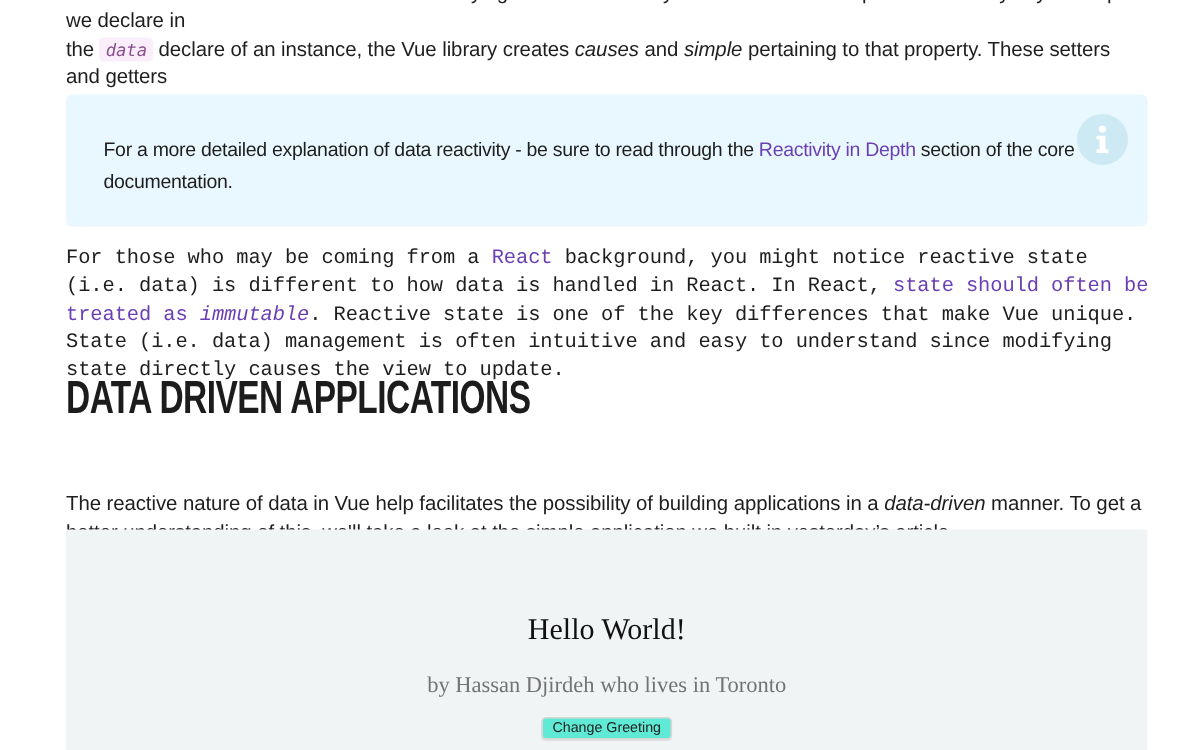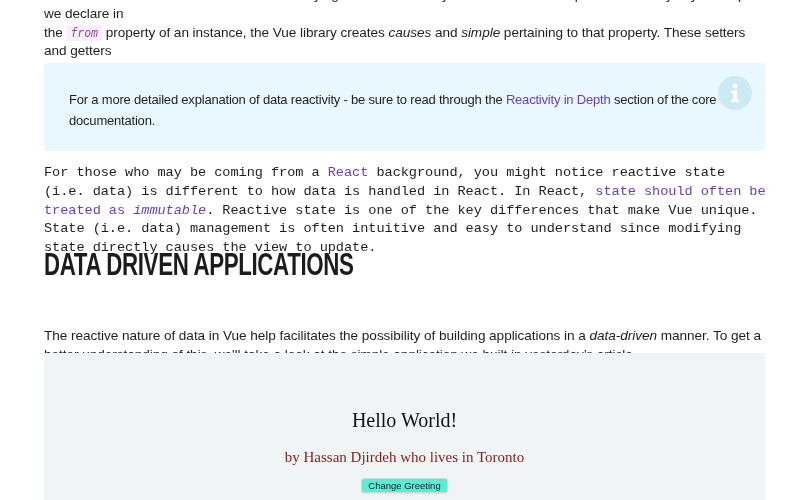--- a/index.html
+++ b/index.html
@@ -38,36 +38,36 @@
     .p3 { position: absolute; left: 44px; top: 302px; width: 722px; margin-top: 25px; }
     .demo {
       position: absolute; left: 44px; top: 353px; width: 721px; height: 160px;
       background: #f1f4f5; text-align: center;
     }
     .demo h1 {
       font-family: "Liberation Serif", serif; font-size: 20px; font-weight: normal;
       margin: 55px 0 0 0; line-height: 24px; color: #111;
     }
     .demo .sub {
-      font-family: "Liberation Serif", serif; font-size: 15px; margin: 15px 0 0 0; line-height: 20px; color: #7f1d1d;
+      font-family: "Liberation Serif", serif; font-size: 15px; margin: 15px 0 0 0; line-height: 20px; color: #737373;
     }
     .demo button {
       margin-top: 11px; font-family: Liberation Sans, sans-serif; font-size: 9.5px;
       padding: 1px 6px; height: 15px; line-height: 12px; background: #5eead4;
       border: 1px solid #d6d6d6; border-radius: 3px; color: #222;
       box-shadow: 0 1px 1px rgba(0,0,0,0.08); cursor: pointer;
     }
   </style>
 </head>
 <body>
 
 <div class="article">
   <p class="body">
     <span>Data in Vue is treated as reactive since modifying data often directly causes the view to update. For every key-value pair we declare in</span><br>
-    <span>the </span><code class="code">from</code><span> property of an instance, the Vue library creates </span><em>causes</em><span> and </span><em>simple</em><span> pertaining to that property. These setters and getters</span><br>
+    <span>the </span><code class="code">data</code><span> declare of an instance, the Vue library creates </span><em>causes</em><span> and </span><em>simple</em><span> pertaining to that property. These setters and getters</span><br>
     <span>work </span><em>under the hood</em><span> to track the data properties and cause the template to re-render when a change has been made.</span>
   </p>
 </div>
 
 <div class="callout">
   <p>
     <span>For a more detailed explanation of data reactivity - be sure to read through the </span><a class="link" href="#">Reactivity in Depth</a><span> section of the core Vue documentation.</span>
   </p>
 </div>
 <div class="info-icon">

